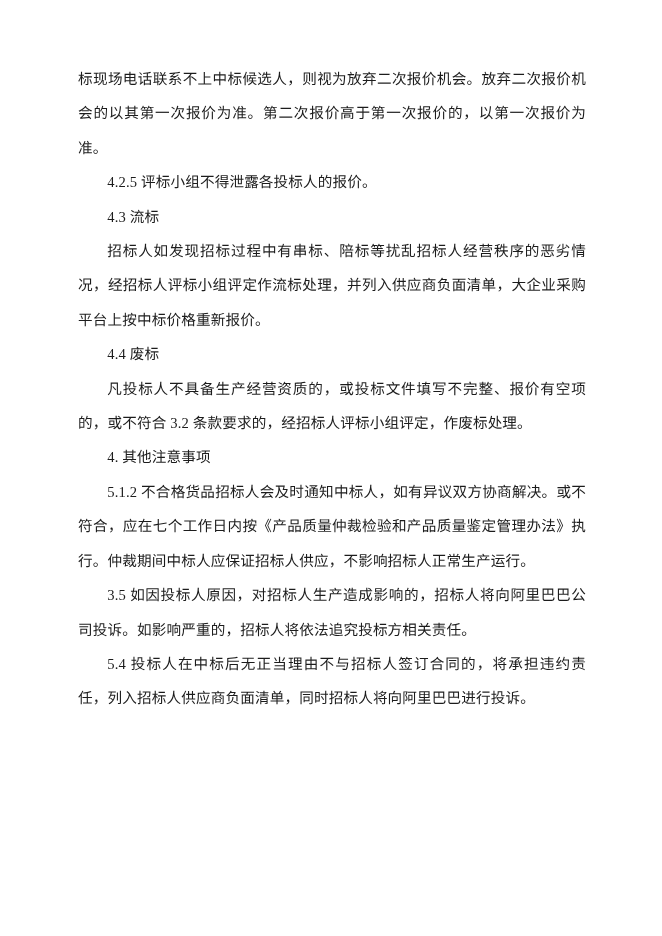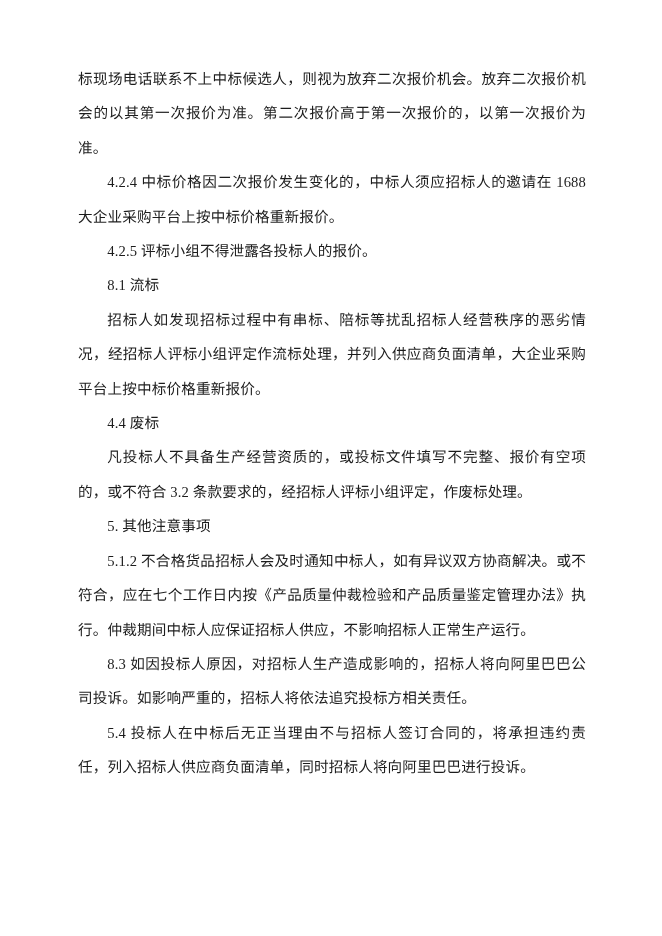--- a/index.html
+++ b/index.html
@@ -51,36 +51,35 @@
   }
 </style>
 </head>
 <body>
 
 <div id="page">
   <div id="doc-body">
 
     <p class="para cont">标现场电话联系不上中标候选人，则视为放弃二次报价机会。放弃二次报价机会的以其第一次报价为准。第二次报价高于第一次报价的，以第一次报价为准。</p>
 
-    <p class="para clause">4.2.4 中标价格因二次报价发生变化的，中标人须应招标人的邀请在 1688 大企业采购平台上按中标价格重新报价。</p>
 
     <p class="para clause">4.2.5  评标小组不得泄露各投标人的报价。</p>
 
-    <p class="para clause">8.1  流标</p>
+    <p class="para clause">4.3  流标</p>
 
     <p class="para indent">招标人如发现招标过程中有串标、陪标等扰乱招标人经营秩序的恶劣情况，经招标人评标小组评定作流标处理，并列入供应商负面清单，大企业采购平台上按中标价格重新报价。</p>
 
     <p class="para clause">4.4  废标</p>
 
     <p class="para indent">凡投标人不具备生产经营资质的，或投标文件填写不完整、报价有空项的，或不符合 3.2 条款要求的，经招标人评标小组评定，作废标处理。</p>
 
-    <p class="para clause">5.  其他注意事项</p>
+    <p class="para clause">4.  其他注意事项</p>
 
 
 
     <p class="para clause">5.1.2   不合格货品招标人会及时通知中标人，如有异议双方协商解决。或不符合，应在七个工作日内按《产品质量仲裁检验和产品质量鉴定管理办法》执行。仲裁期间中标人应保证招标人供应，不影响招标人正常生产运行。</p>
 
-    <p class="para clause">8.3  如因投标人原因，对招标人生产造成影响的，招标人将向阿里巴巴公司投诉。如影响严重的，招标人将依法追究投标方相关责任。</p>
+    <p class="para clause">3.5  如因投标人原因，对招标人生产造成影响的，招标人将向阿里巴巴公司投诉。如影响严重的，招标人将依法追究投标方相关责任。</p>
 
     <p class="para clause">5.4  投标人在中标后无正当理由不与招标人签订合同的，将承担违约责任，列入招标人供应商负面清单，同时招标人将向阿里巴巴进行投诉。</p>
 
   </div>
 </div>
 
 </body></html>

